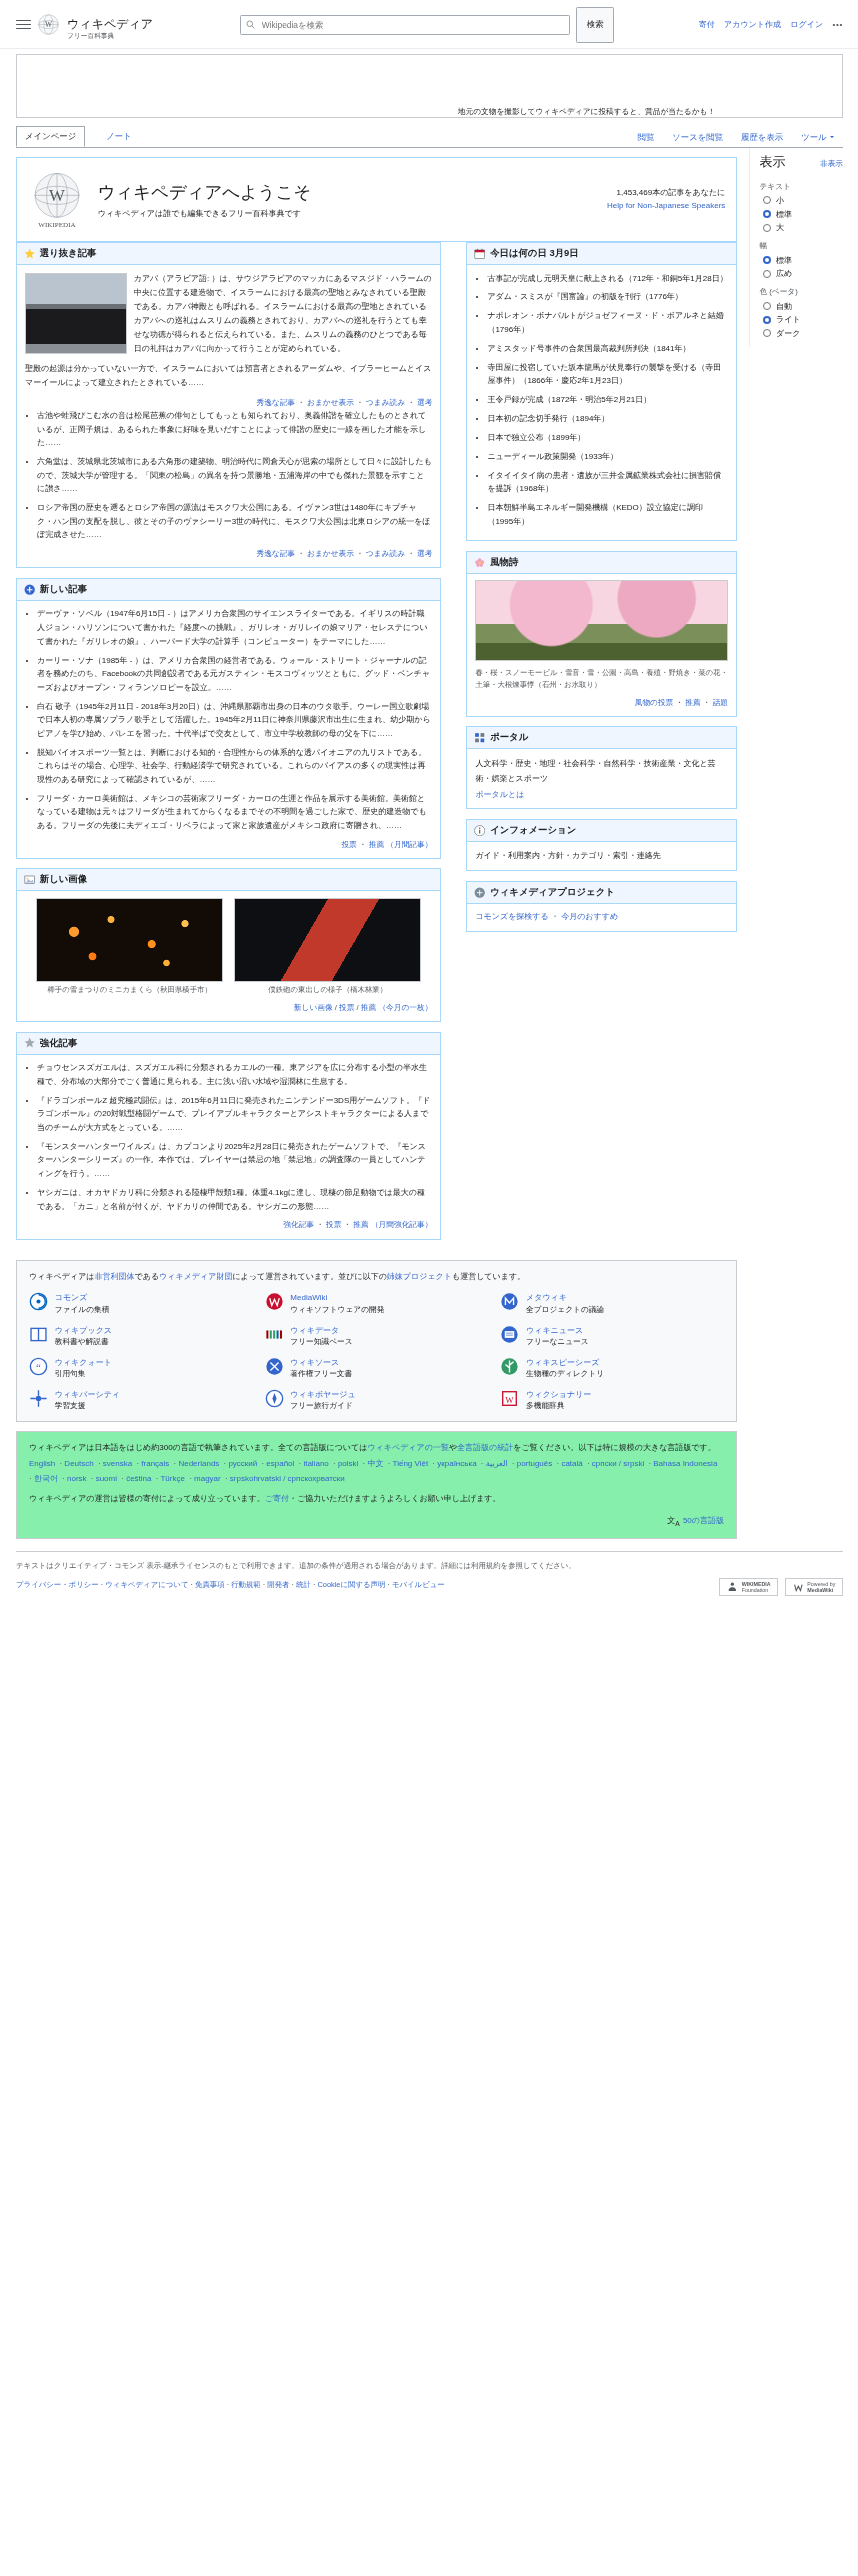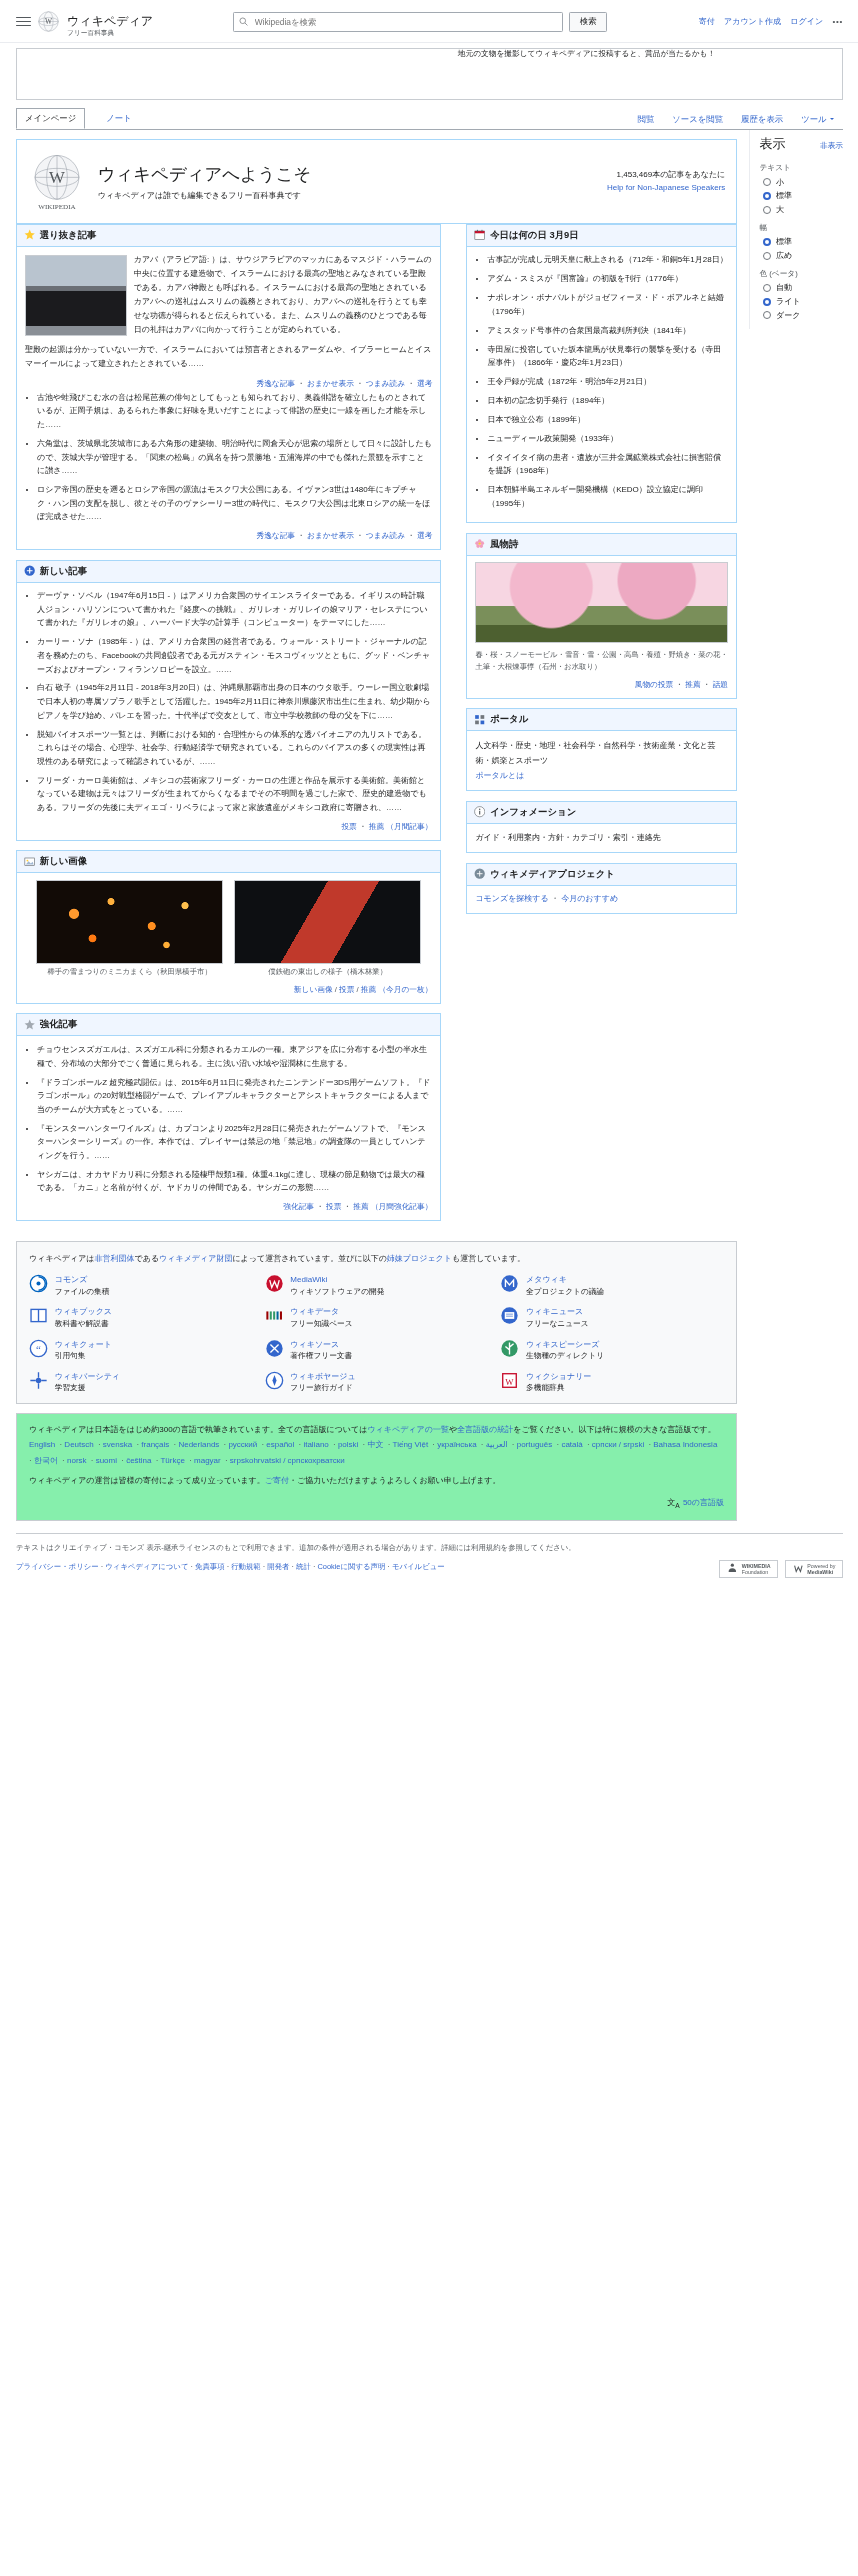--- a/index.html
+++ b/index.html
@@ -29,42 +29,42 @@
     background:#fff;
     border:0;
     display:flex; align-items:center; justify-content:center;
     position:relative;
   }
   .globe svg { width:23px; height:23px; }
   .wm-title { line-height:1.1;margin-top:8px; }
   .wm-title .t1 { font-family:"Liberation Serif", serif; font-size:12px; color:#202122; display:block; }
   .wm-title .t2 { font-size:6.7px; color:#54595d; display:block; margin-top:1.3px; }
 
-  .searchwrap { display:flex; align-items:center; flex:1; max-width:374px; margin-left:16px; }
+  .searchwrap { display:flex; align-items:center; flex:1; max-width:374px; margin-left:23px; }
   .searchbox {
     display:flex; align-items:center; flex:1;
     border:0.7px solid #a2a9b1; border-radius:1.3px; background:#fff; height:20px; padding:0 5.3px;
   }
   .searchbox .mag { width:9.4px; height:9.4px; margin-right:4px; opacity:.65; }
   .searchbox input {
     border:0; outline:0; flex:1; font-size:8.4px; color:#72777d; font-family:inherit; background:transparent;
   }
   .searchbtn {
-    margin-left:6.7px; height:20px; padding:0 9.4px;
+    margin-left:6.7px; height:36px; padding:0 9.4px;
     background:#f8f9fa; border:0.7px solid #a2a9b1; border-radius:1.3px;
     font-size:8.4px; color:#202122; cursor:pointer;
   }
   .userlinks { margin-left:auto; display:flex; align-items:center; gap:9.4px; font-size:8px; }
   .userlinks a { color:#3366cc; }
   .dots { letter-spacing:0.7px; color:#54595d; }
 
   
   .banner {
-    margin:5.3px 16px 0 16px; height:52px; border:0.7px solid #c8ccd1;
-    display:flex; align-items:flex-start; overflow:hidden; background:#fff;
+    margin:5.3px 16px 0 16px; height:64px; border:0.7px solid #c8ccd1;
+    display:flex; align-items:flex-end; overflow:hidden; background:#fff;
   }
   .banner-img { width:314px; position:relative; overflow:hidden; background:#2b1a12; }
   .banner-img .strip { position:absolute; inset:0; display:flex; }
   .banner-img .strip i { flex:1; display:block; }
   .banner-badge {
     position:absolute; left:5.3px; top:10.7px; width:56px; height:31px;
     background:#fff; border-radius:2px; display:flex; flex-direction:column;
     align-items:center; justify-content:center; font-size:4.7px; color:#b32424; line-height:1.2; text-align:center;
   }
   .banner-badge .bb1 { color:#2a4b8d; font-weight:bold; font-size:5.3px; }

